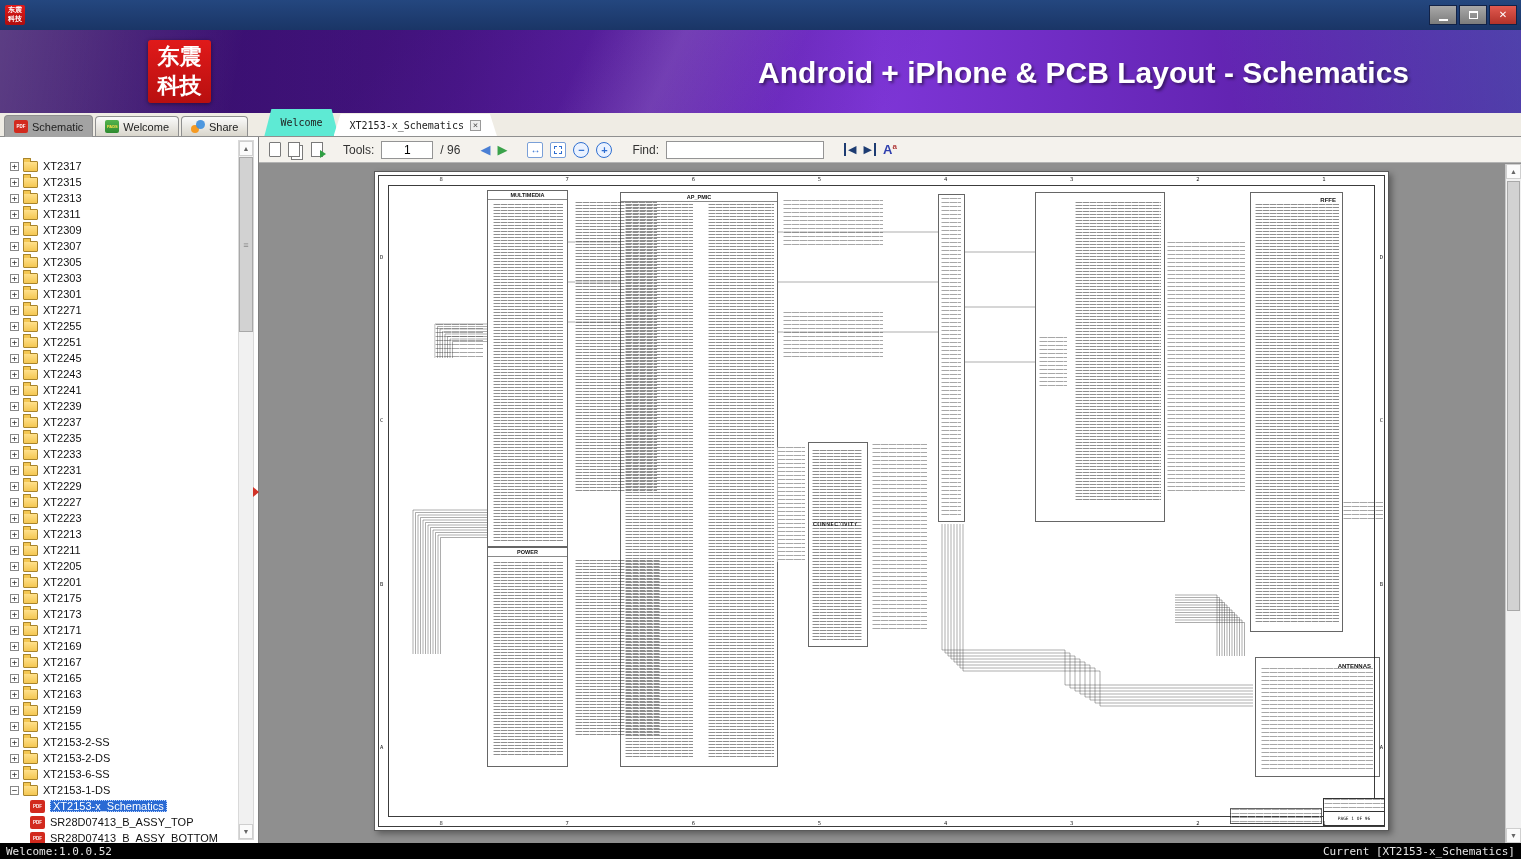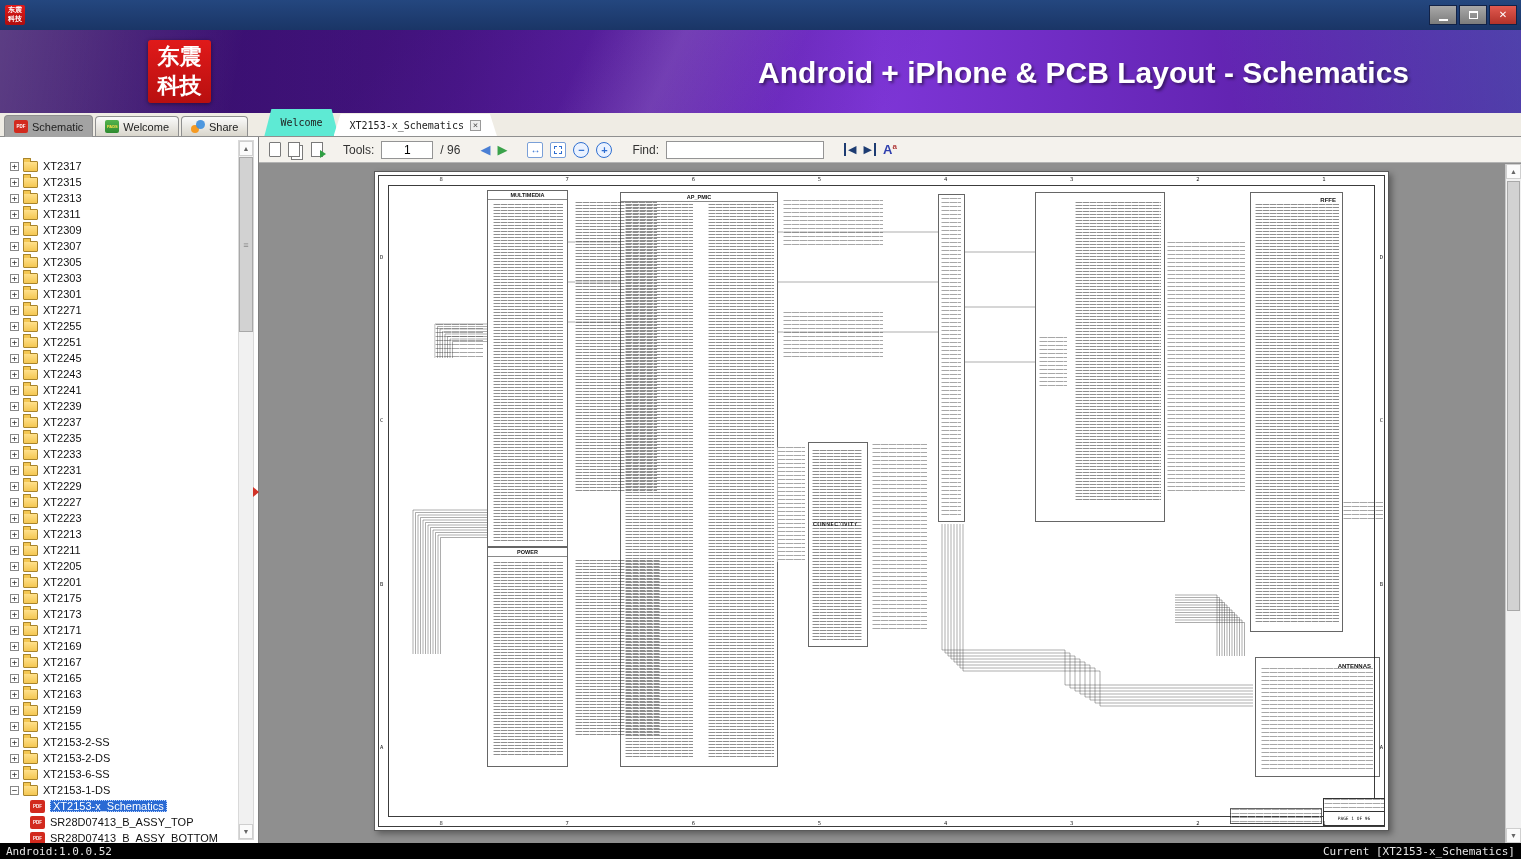--- a/index.html
+++ b/index.html
@@ -592,16 +592,16 @@
 
       <div class="v-scroll">
         <div class="sb-btn">▲</div>
         <div class="v-thumb"></div>
         <div class="sb-btn down">▼</div>
       </div>
     </div>
   </div>
 
   <div class="statusbar">
-    <span>Android:1.0.0.52</span>
+    <span>Welcome:1.0.0.52</span>
     <span>Current [XT2153-x_Schematics]</span>
   </div>
 </div>
 
 </body></html>

